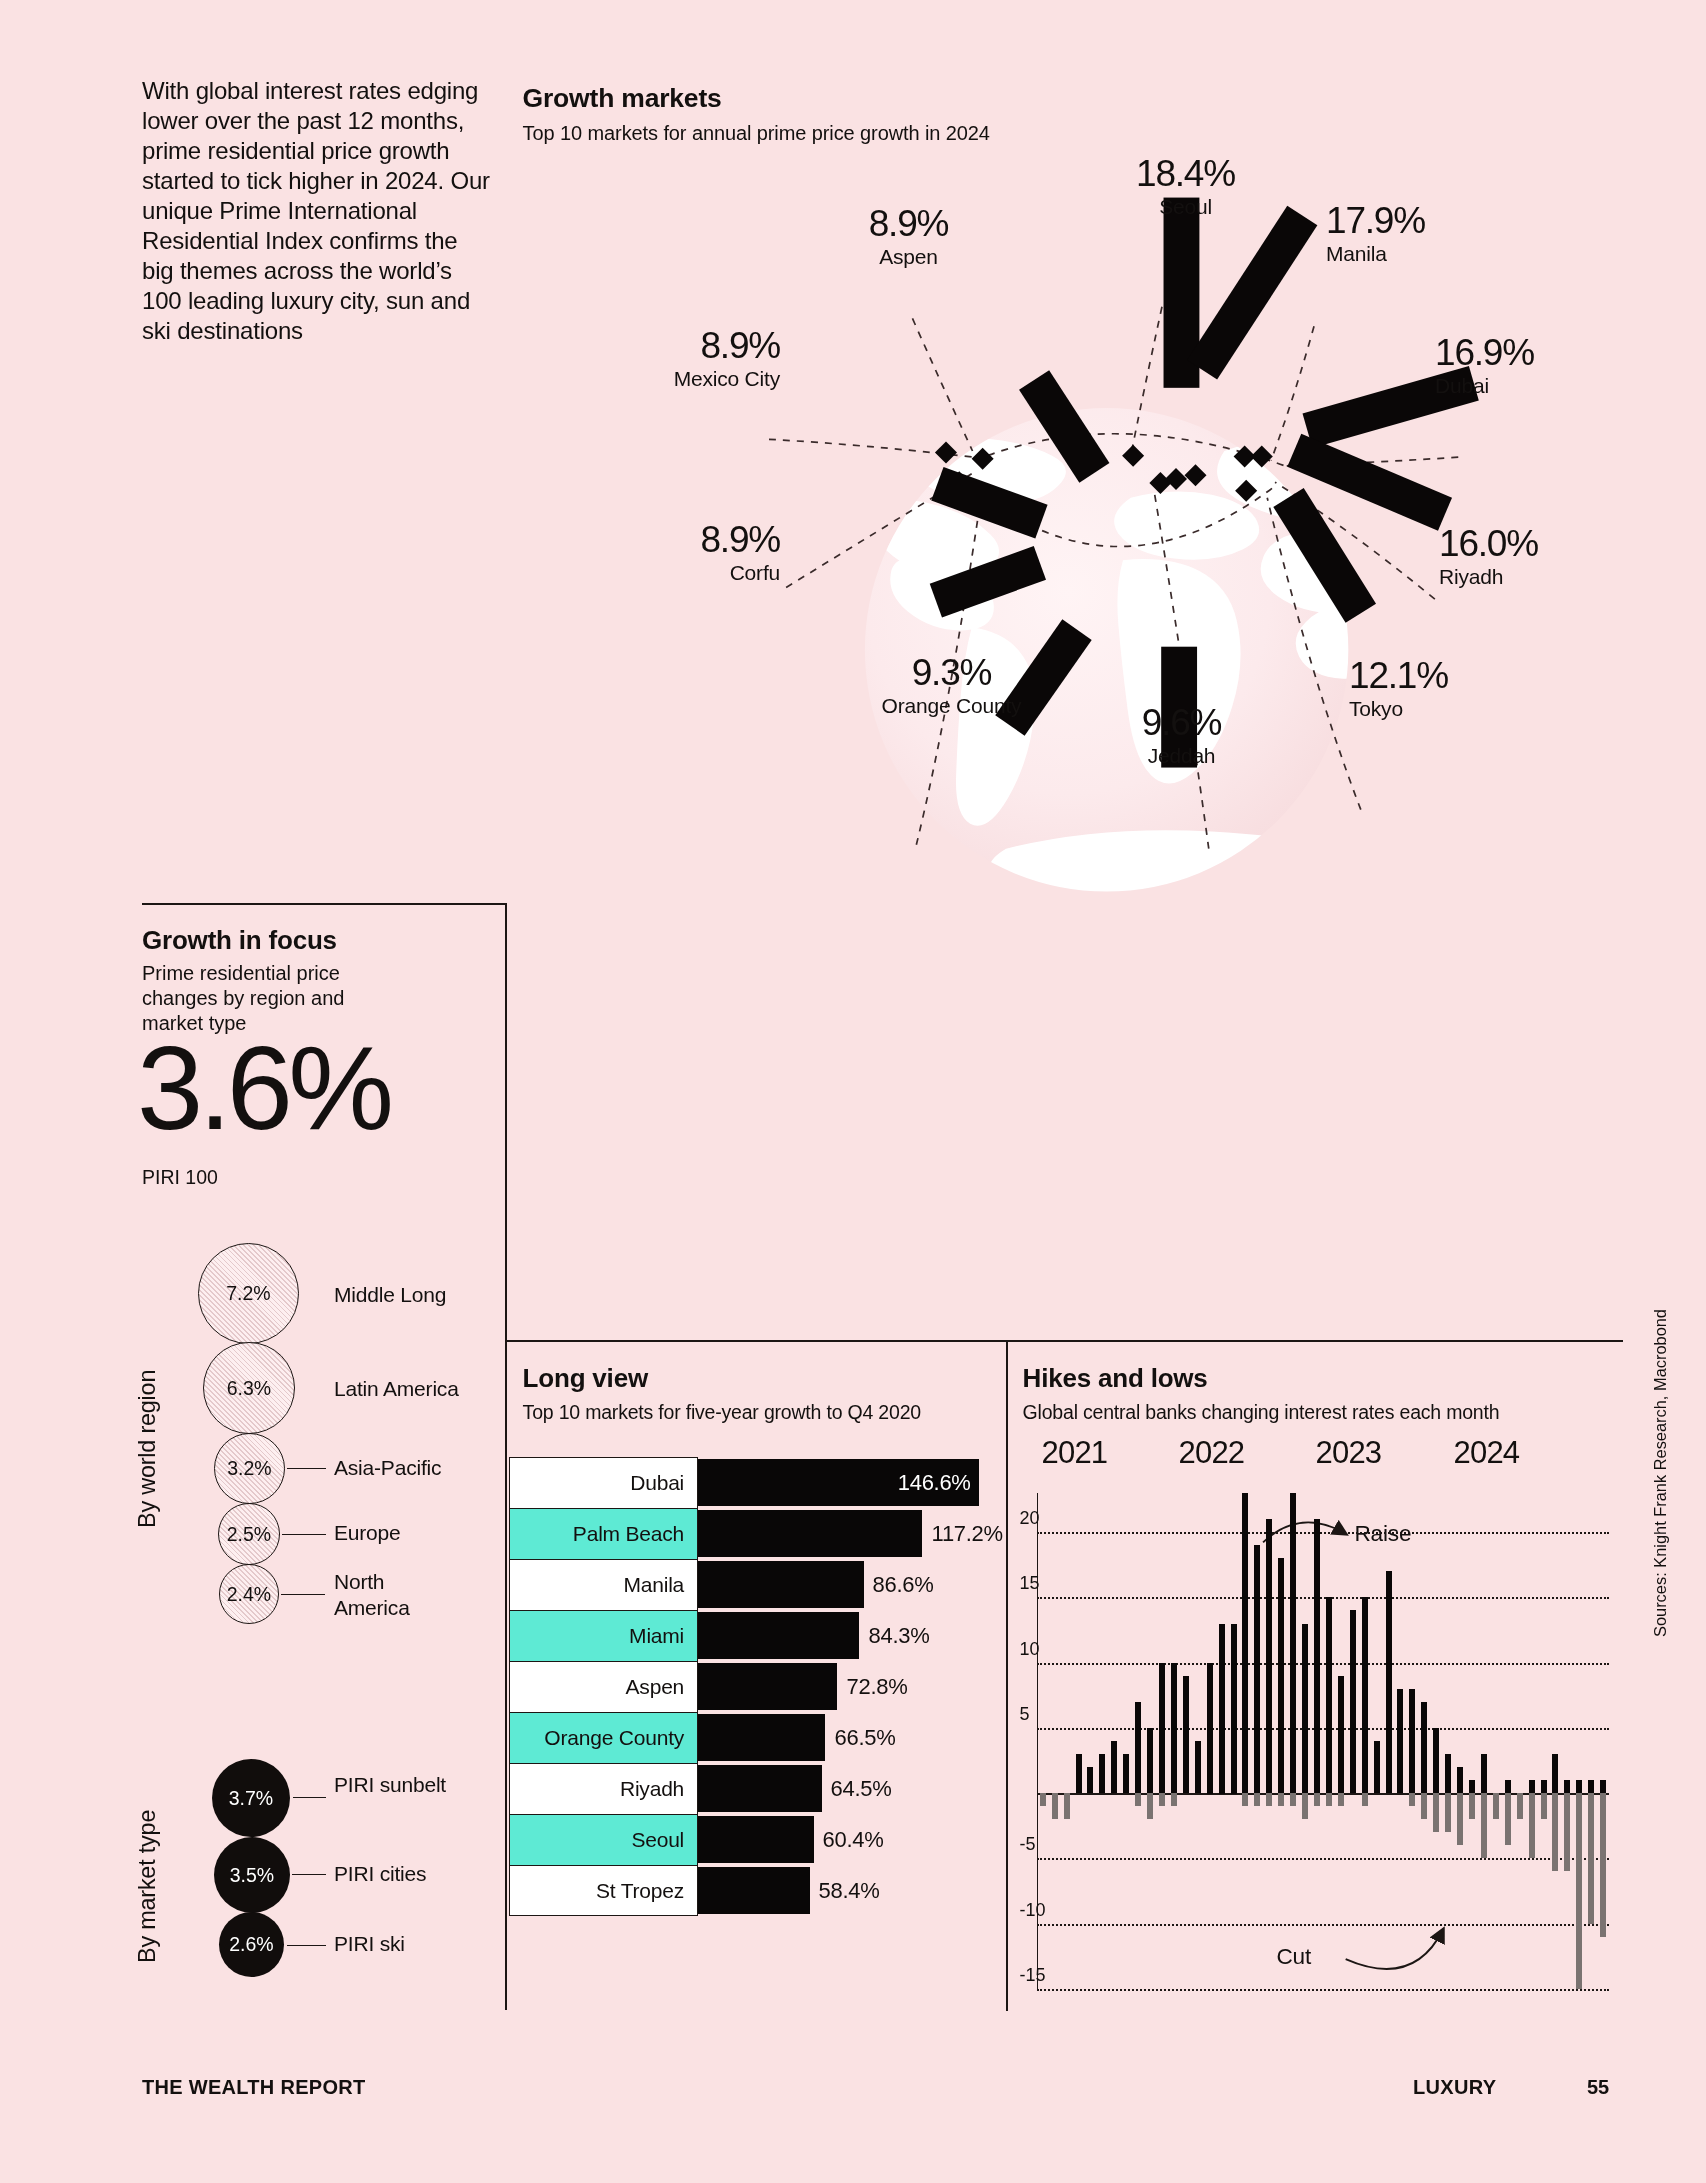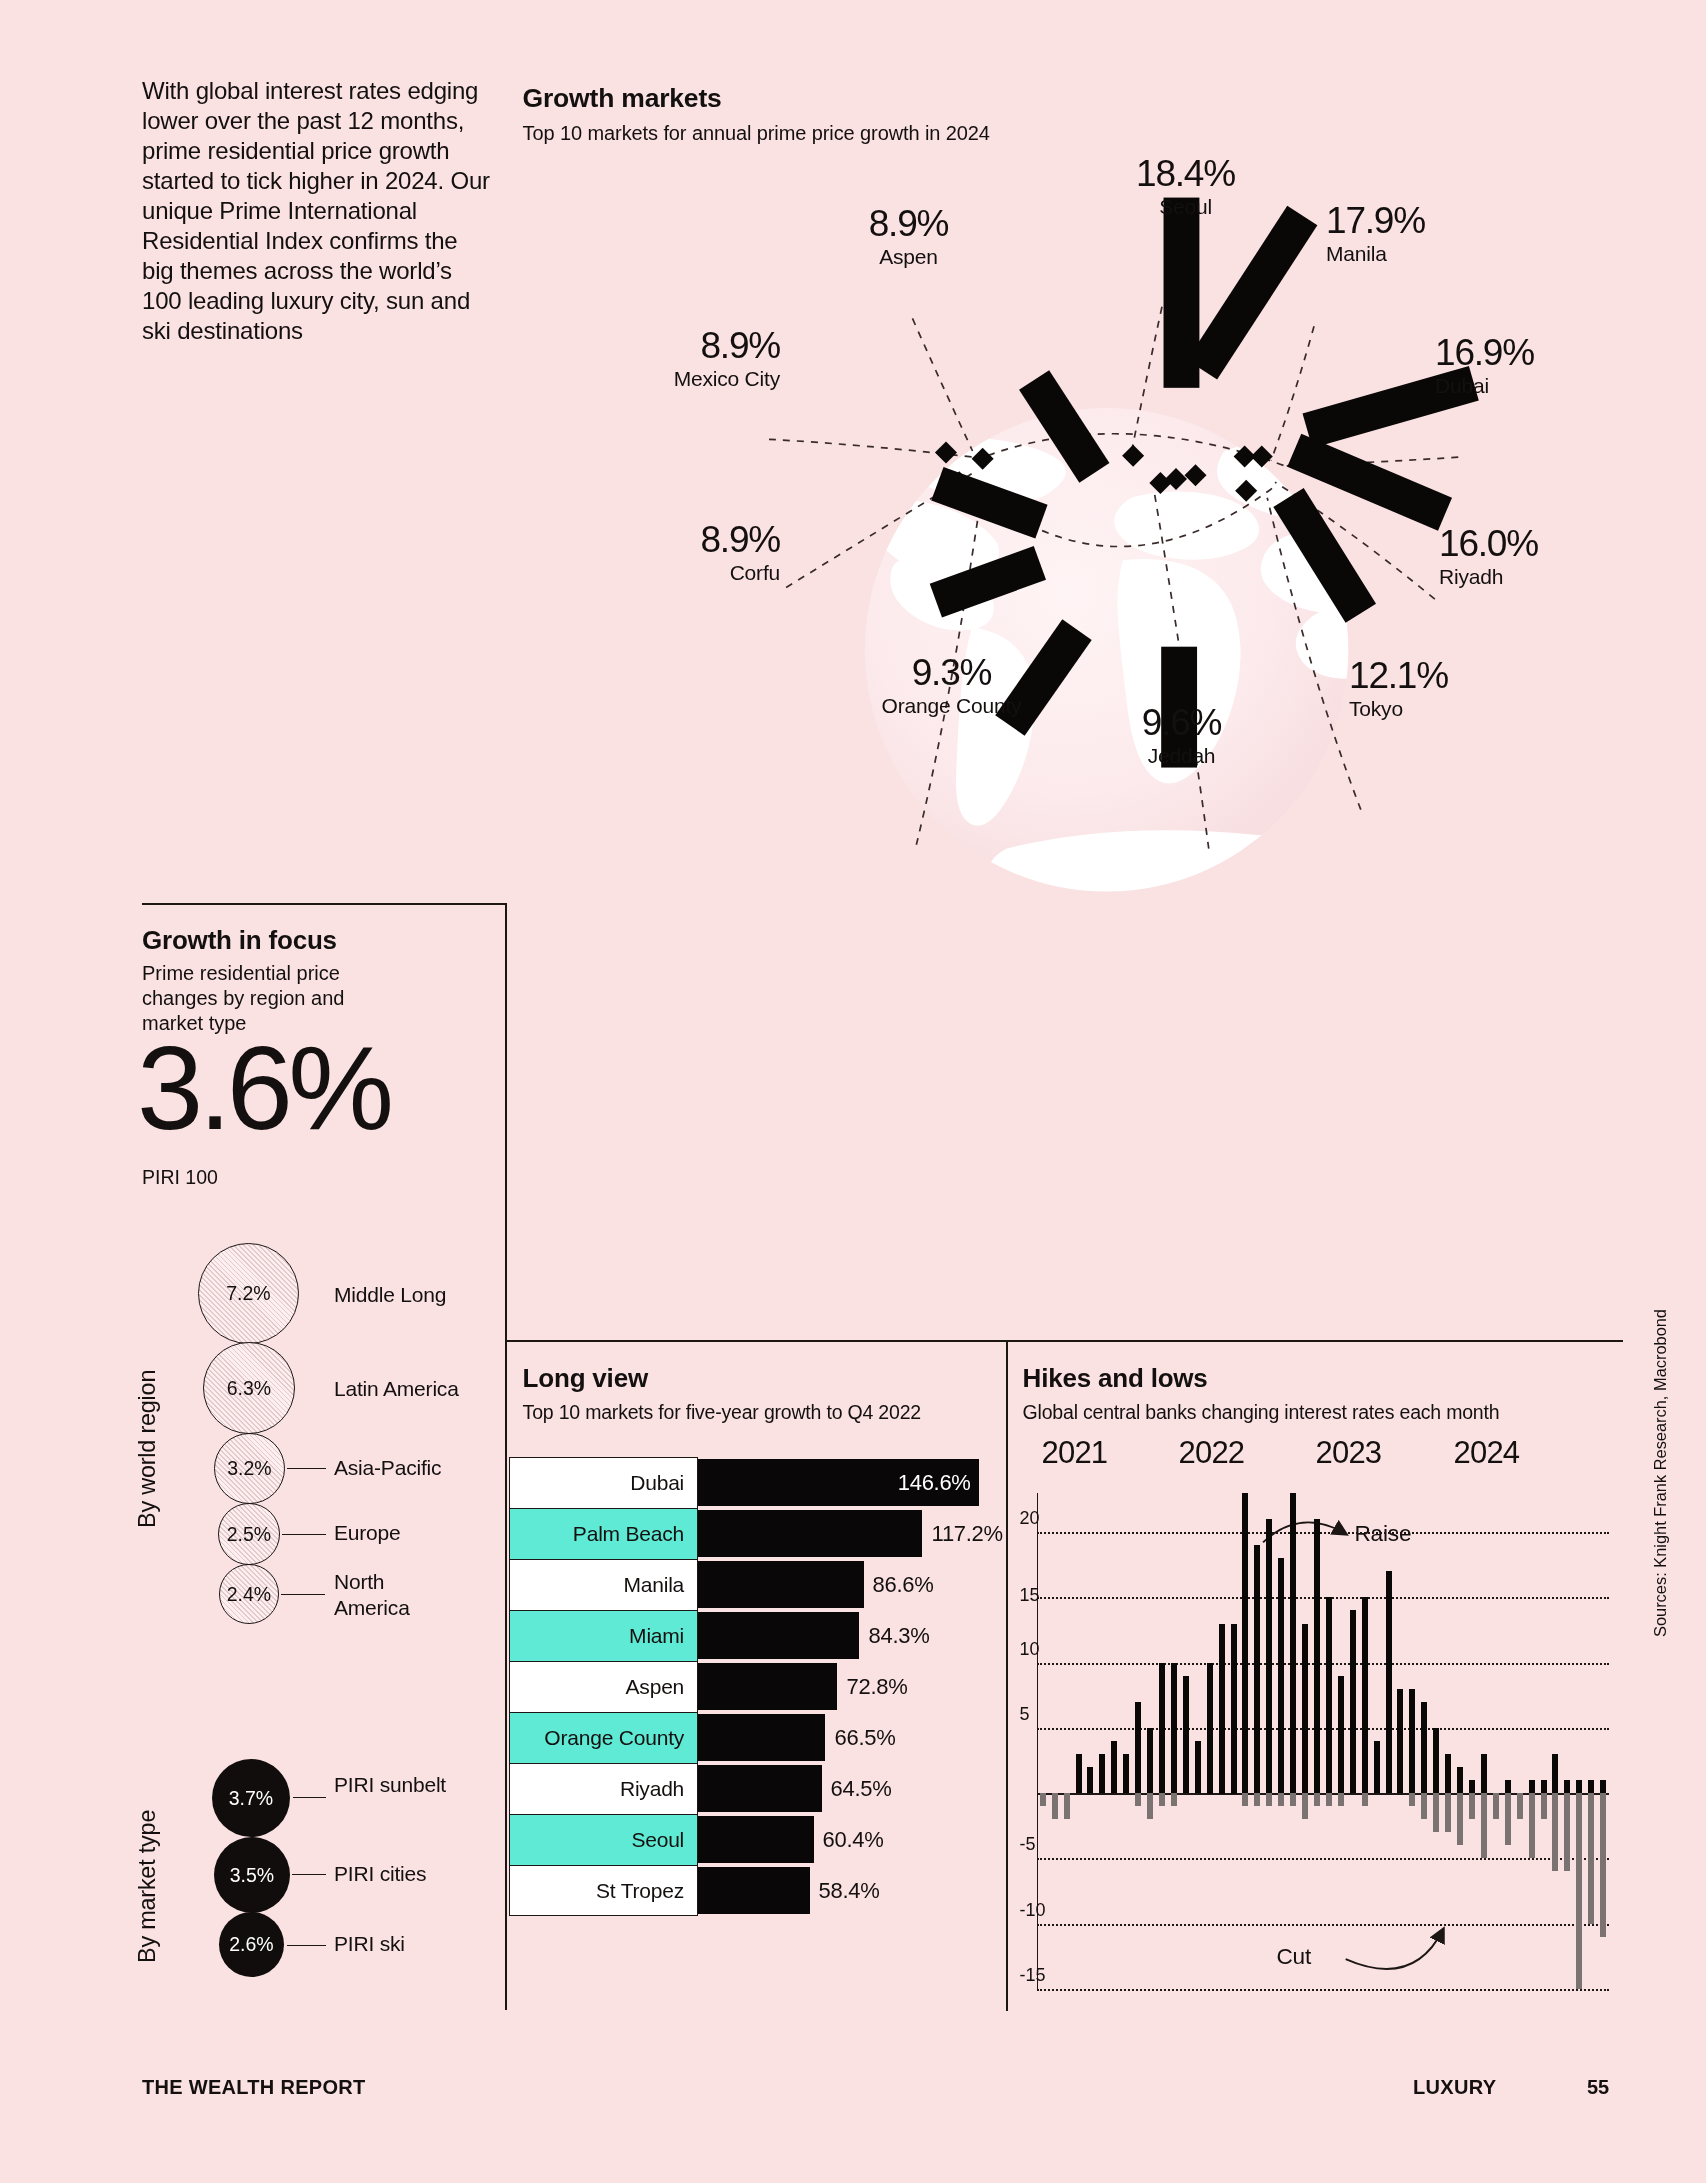--- a/index.html
+++ b/index.html
@@ -316,21 +316,21 @@
         <span class="city">Aspen</span>
       </div>
     </div>
   </div>
 
   <div id="h-divider"></div>
   <div id="v-divider"></div>
 
   <div id="lv">
     <div id="lv-title">Long view</div>
-    <div id="lv-sub">Top 10 markets for five-year growth to Q4 2022</div>
+    <div id="lv-sub">Top 10 markets for five-year growth to Q4 2020</div>
     <div id="lv-rows">
         <div class="lv-row">
           <div class="lv-name white">Dubai</div>
           <div class="lv-barwrap">
             <div class="lv-bar" style="width: 281px;"></div>
             <div class="lv-val inside" style="right: 35px;">146.6%</div>
           </div>
         </div>
         <div class="lv-row">
           <div class="lv-name pink">Palm Beach</div>
@@ -410,21 +410,21 @@
         <path d="M312 63 Q360 18 418 52" fill="none" stroke="#1c1614" stroke-width="2.4" marker-end="url(#arrow)"></path>
         <path d="M418 598 Q505 636 543 560" fill="none" stroke="#1c1614" stroke-width="2.4" marker-end="url(#arrow)"></path>
       </svg>
       <div class="anno" id="anno-raise" style="left: 335px; top: 28px;">Raise</div>
       <div class="anno" id="anno-cut" style="left: 257px; top: 451px;">Cut</div>
     <div class="y-axis"></div>
         <div class="zero-line" style="top: 300px;"></div>
         <div class="grid-line" style="top: 39px;"></div>
         <div class="y-tick" style="top: 36px;">20</div>
         <div class="grid-line" style="top: 104px;"></div>
-        <div class="y-tick" style="top: 113px;">15</div>
+        <div class="y-tick" style="top: 101px;">15</div>
         <div class="grid-line" style="top: 170px;"></div>
         <div class="y-tick" style="top: 167px;">10</div>
         <div class="grid-line" style="top: 235px;"></div>
         <div class="y-tick" style="top: 232px;">5</div>
         <div class="grid-line" style="top: 365px;"></div>
         <div class="y-tick" style="top: 362px;">-5</div>
         <div class="grid-line" style="top: 431px;"></div>
         <div class="y-tick" style="top: 428px;">-10</div>
         <div class="grid-line" style="top: 496px;"></div>
         <div class="y-tick" style="top: 493px;">-15</div>

